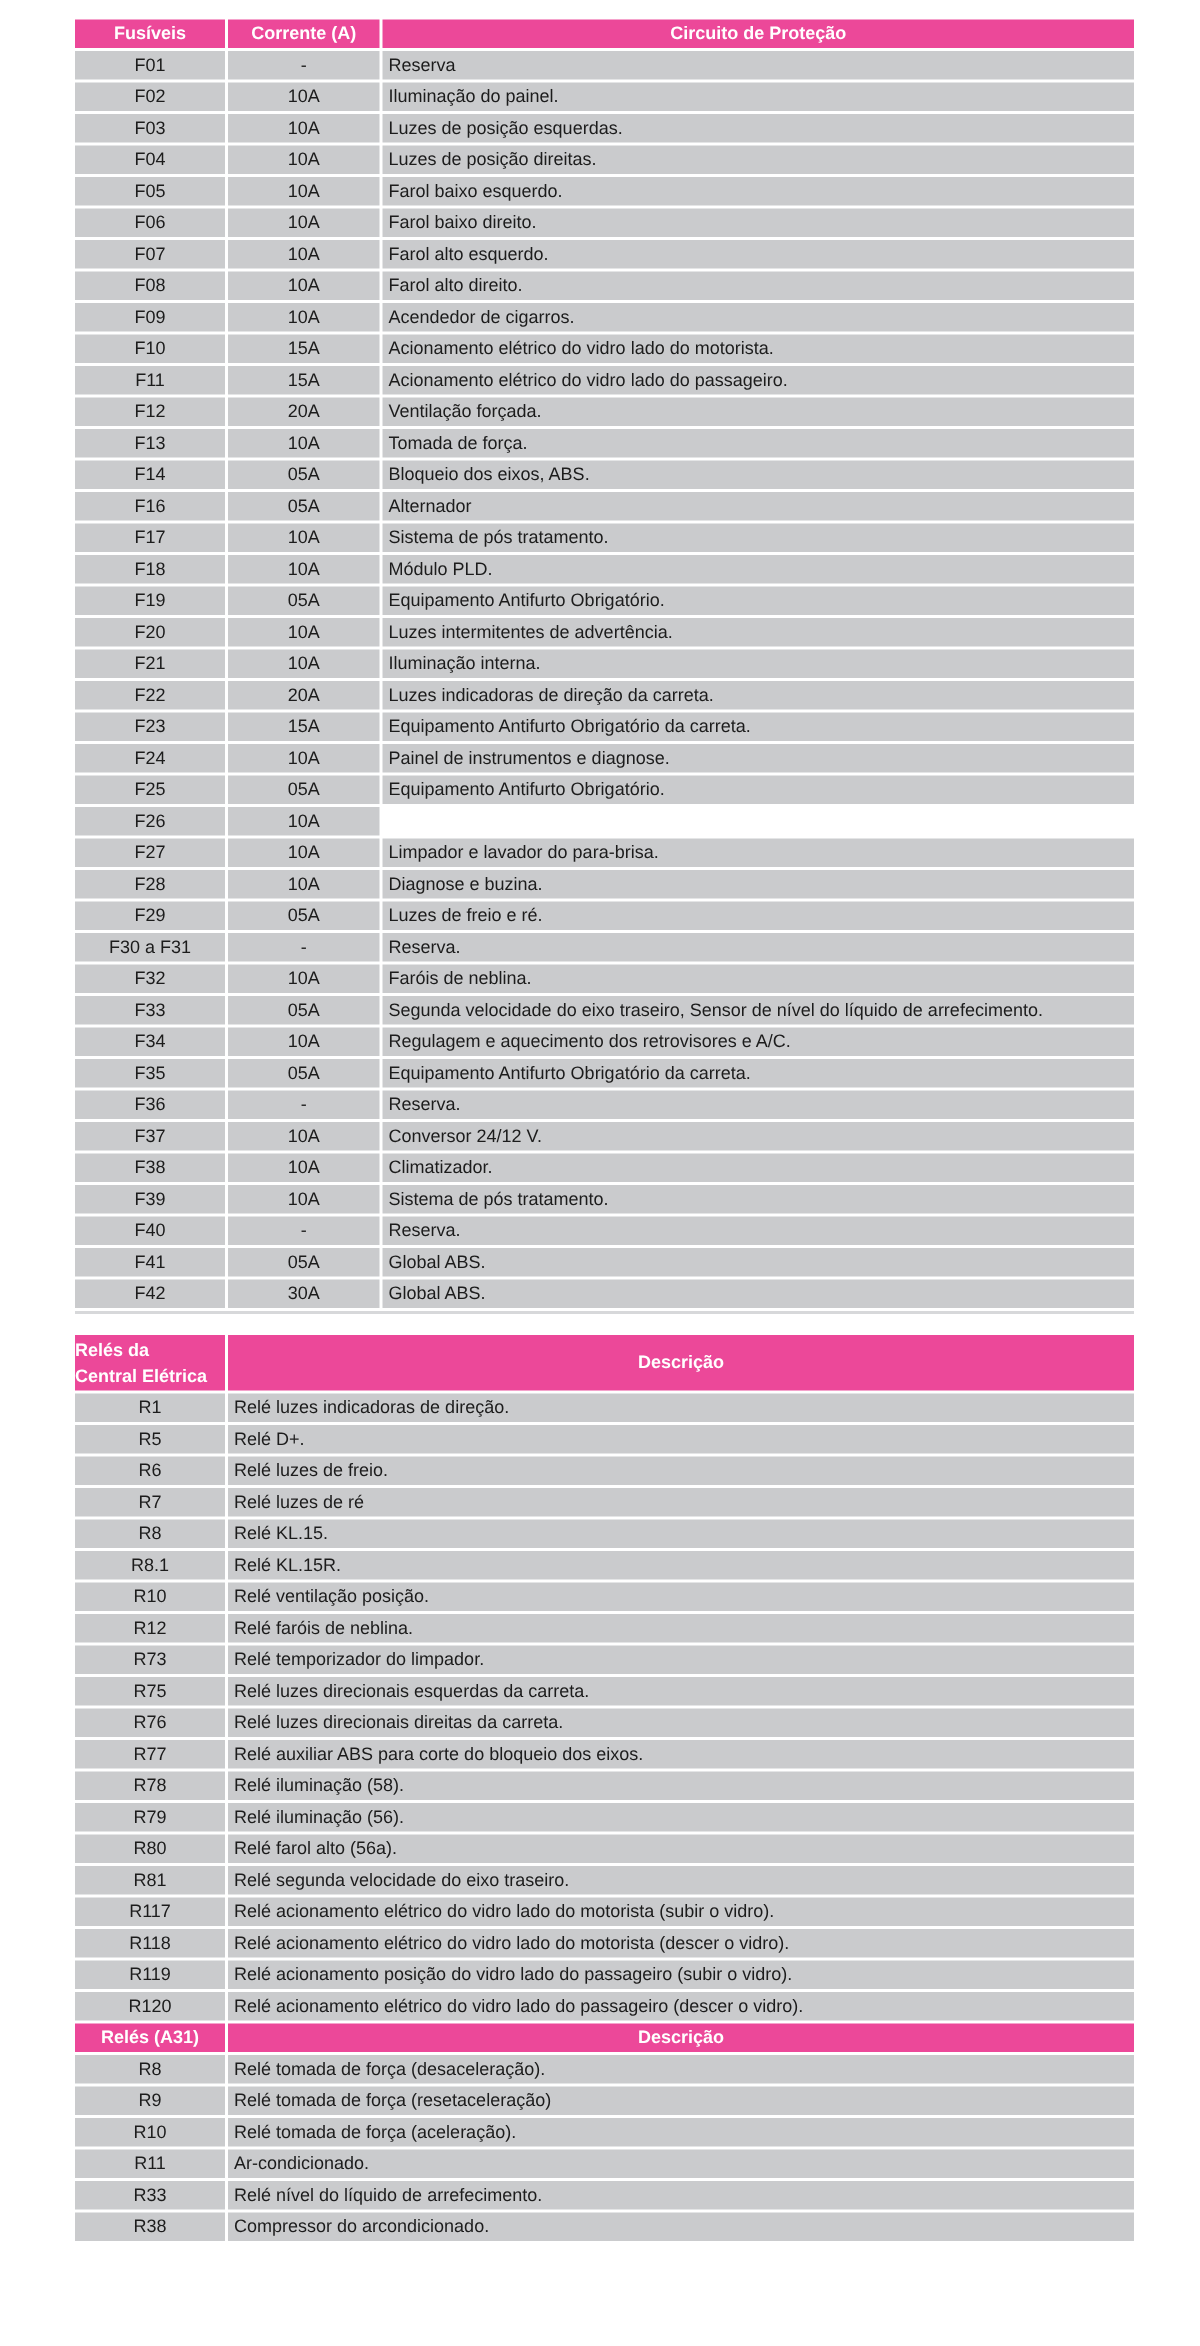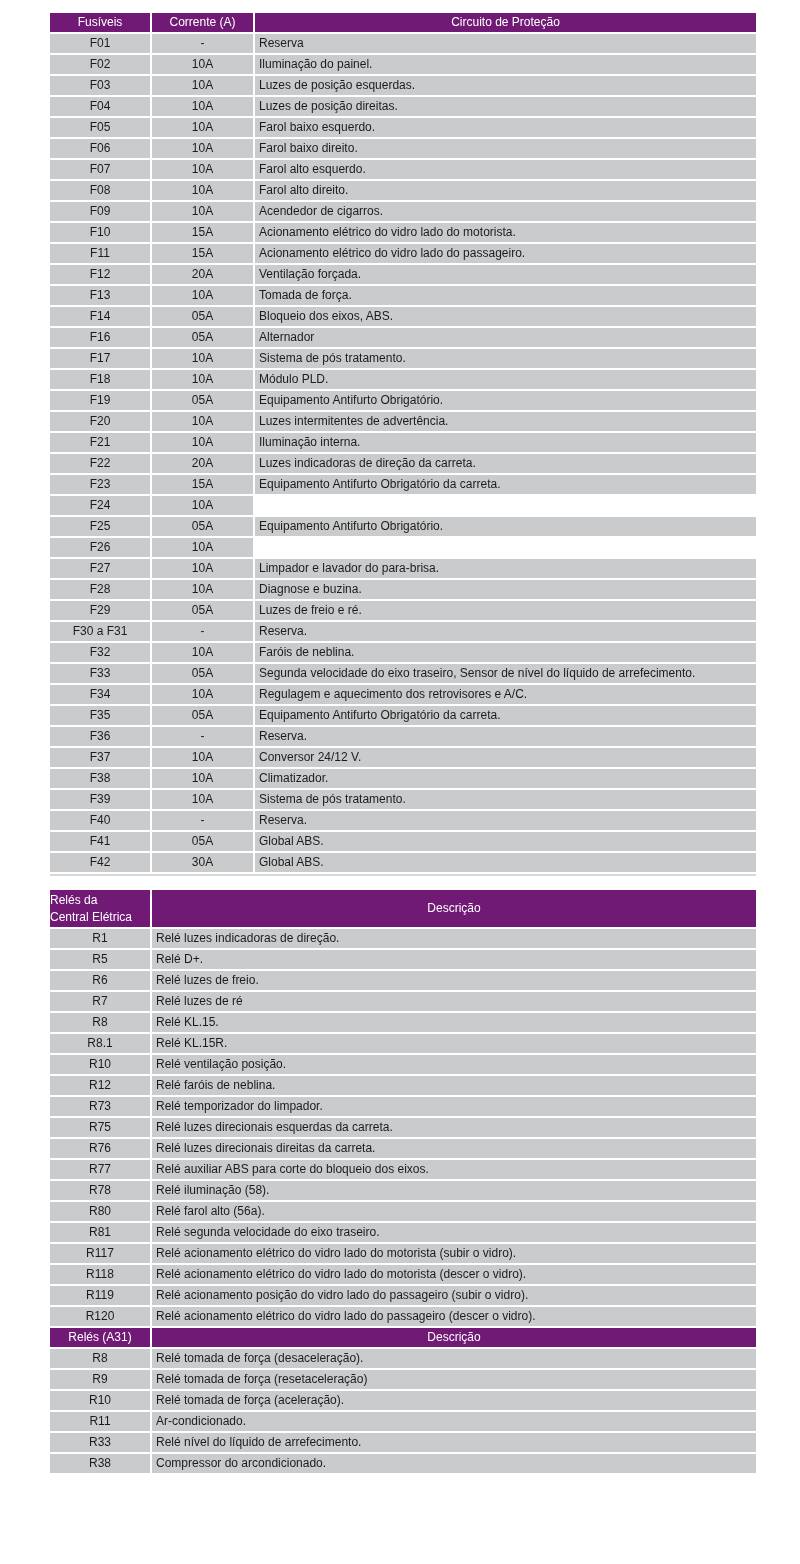--- a/index.html
+++ b/index.html
@@ -37,23 +37,23 @@
     height: 19px;
     line-height: 19px;
     white-space: nowrap;
     overflow: hidden;
   }
   .center { text-align: center; }
   .left   { padding-left: 4px; }
   .left.cell { width: auto; }
 
   .head .cell {
-    background: #701a75;
+    background: #ec4899;
     color: #ffffff;
-    font-weight: normal;
+    font-weight: bold;
   }
 
   
   .head-tall .cell {
     height: 37px;
     line-height: 37px;
   }
   .head-tall .cell.twoline {
     display: flex;
     flex-direction: column;
@@ -189,20 +189,21 @@
           <div class="cell left">Luzes indicadoras de direção da carreta.</div>
         </div>
         <div class="row g3">
           <div class="cell center">F23</div>
           <div class="cell center">15A</div>
           <div class="cell left">Equipamento Antifurto Obrigatório da carreta.</div>
         </div>
         <div class="row g3">
           <div class="cell center">F24</div>
           <div class="cell center">10A</div>
+          <div class="cell left">Painel de instrumentos e diagnose.</div>
         </div>
         <div class="row g3">
           <div class="cell center">F25</div>
           <div class="cell center">05A</div>
           <div class="cell left">Equipamento Antifurto Obrigatório.</div>
         </div>
         <div class="row g3">
           <div class="cell center">F26</div>
           <div class="cell center">10A</div>
         </div>
@@ -342,20 +343,24 @@
         </div>
         <div class="row g2">
           <div class="cell center">R77</div>
           <div class="cell left">Relé auxiliar ABS para corte do bloqueio dos eixos.</div>
         </div>
         <div class="row g2">
           <div class="cell center">R78</div>
           <div class="cell left">Relé iluminação (58).</div>
         </div>
         <div class="row g2">
+          <div class="cell center">R79</div>
+          <div class="cell left">Relé iluminação (56).</div>
+        </div>
+        <div class="row g2">
           <div class="cell center">R80</div>
           <div class="cell left">Relé farol alto (56a).</div>
         </div>
         <div class="row g2">
           <div class="cell center">R81</div>
           <div class="cell left">Relé segunda velocidade do eixo traseiro.</div>
         </div>
         <div class="row g2">
           <div class="cell center">R117</div>
           <div class="cell left">Relé acionamento elétrico do vidro lado do motorista (subir o vidro).</div>

